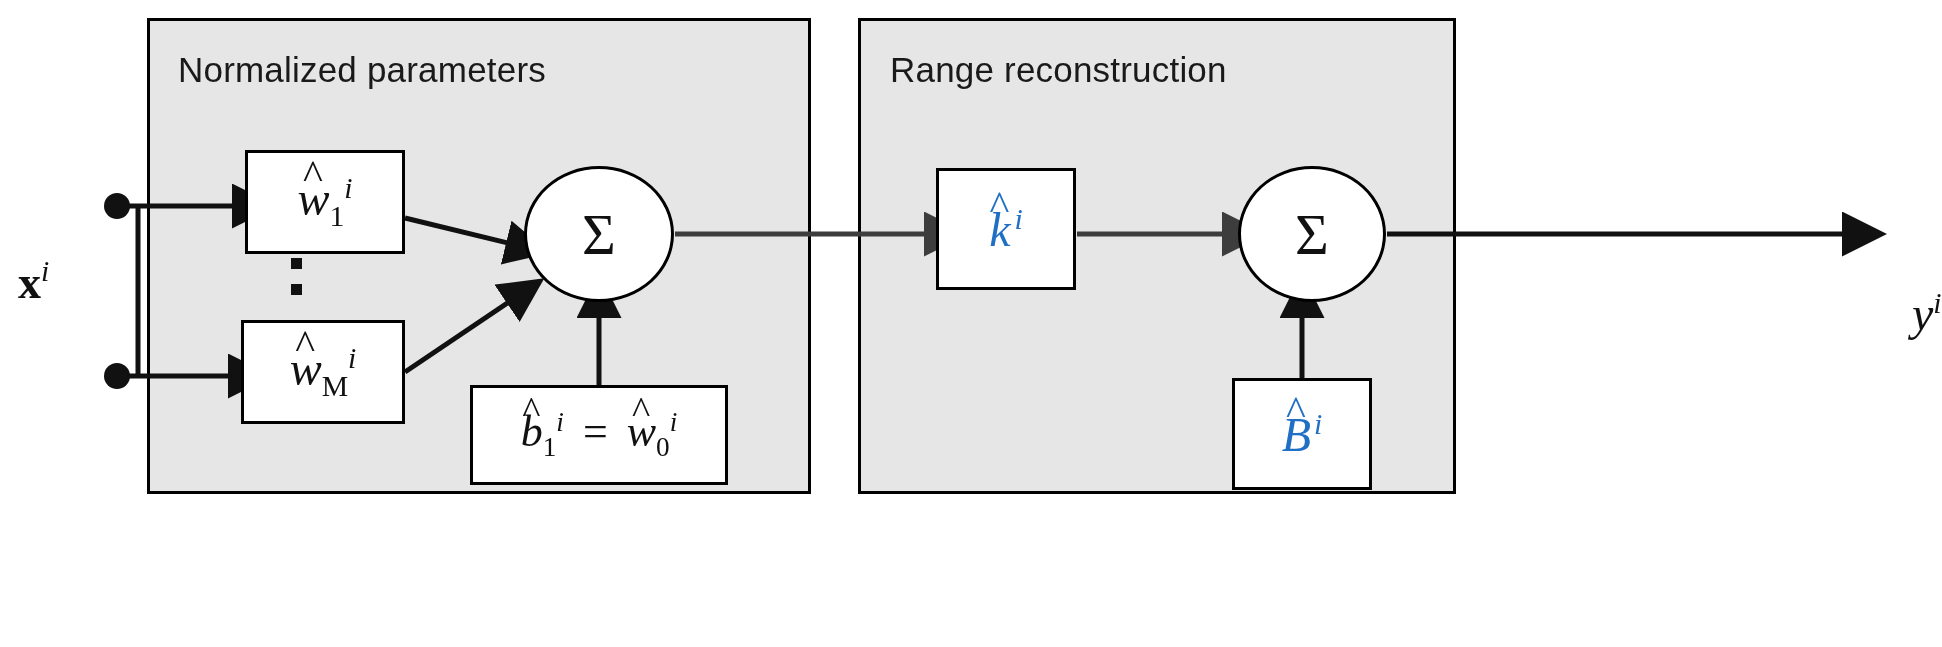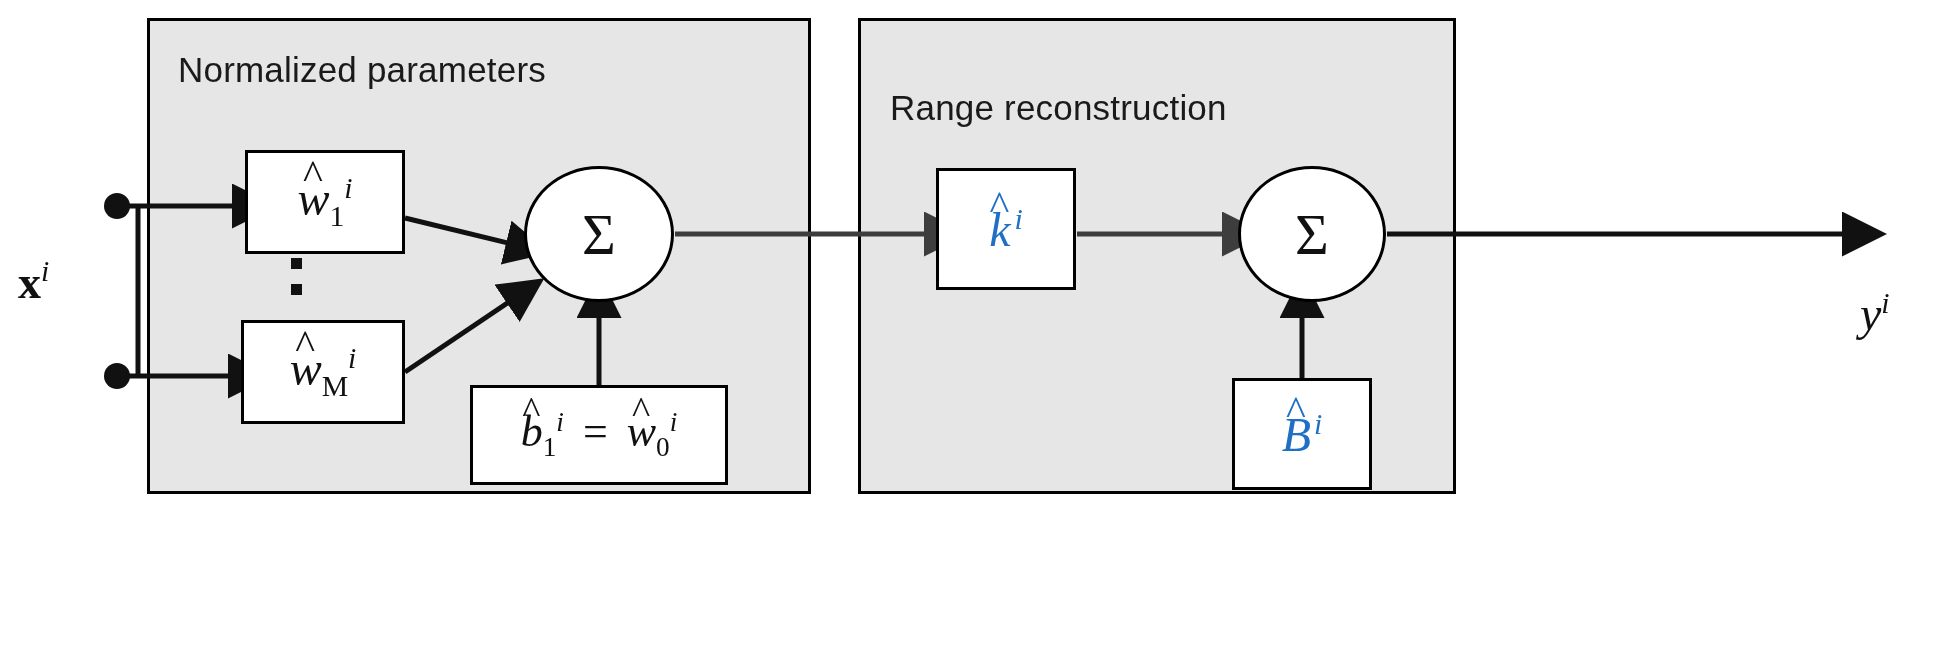--- a/index.html
+++ b/index.html
@@ -11,21 +11,21 @@
 
   
   .panel{position:absolute;background:#e6e6e6;border:3px solid #000;box-sizing:border-box;}
   #panel-left{left:147px;top:18px;width:664px;height:476px;}
   #panel-right{left:858px;top:18px;width:598px;height:476px;}
 
   .panel-title{position:absolute;font-size:35px;font-weight:400;color:#1a1a1a;
                letter-spacing:0.2px;white-space:nowrap;
                font-family:"Liberation Sans",sans-serif;}
   #title-left{left:178px;top:50px;}
-  #title-right{left:890px;top:50px;margin-top:38px;}
+  #title-right{left:890px;top:50px;}
 
   
   .box{position:absolute;background:#ffffff;border:3px solid #000;box-sizing:border-box;
        display:flex;align-items:center;justify-content:center;}
   #box-w1{left:245px;top:150px;width:160px;height:104px;}
   #box-wM{left:241px;top:320px;width:164px;height:104px;}
   #box-bias{left:470px;top:385px;width:258px;height:100px;}
   #box-k{left:936px;top:168px;width:140px;height:122px;}
   #box-B{left:1232px;top:378px;width:140px;height:112px;}
 
@@ -56,21 +56,21 @@
   #dot-2{left:104px;top:363px;}
 
   
   #vdots{position:absolute;left:291px;top:258px;width:16px;height:60px;}
   #vdots span{position:absolute;left:0;width:11px;height:11px;background:#111;}
   #vdots span:nth-child(1){top:0;}
   #vdots span:nth-child(2){top:26px;}
 
   
   #label-x{position:absolute;left:18px;top:256px;}
-  #label-y{position:absolute;left:1860px;top:288px;}
+  #label-y{position:absolute;left:1912px;top:288px;}
   .bold-x{font-family:"Liberation Serif",serif;font-weight:bold;font-style:normal;font-size:46px;}
 
   
   #wires{position:absolute;left:0;top:0;width:1942px;height:647px;pointer-events:none;}
 </style>
 </head>
 <body>
 
 <div id="stage">
 

